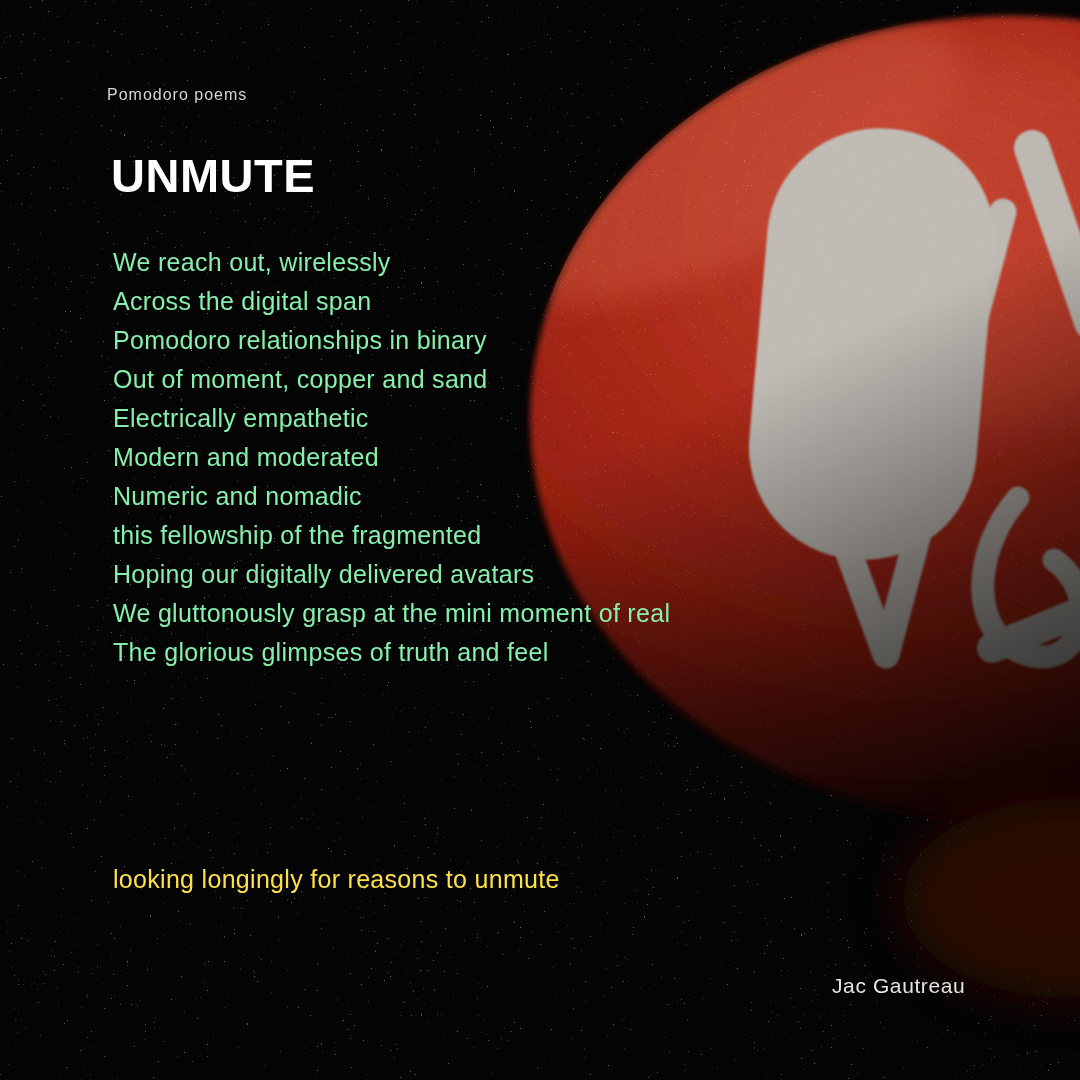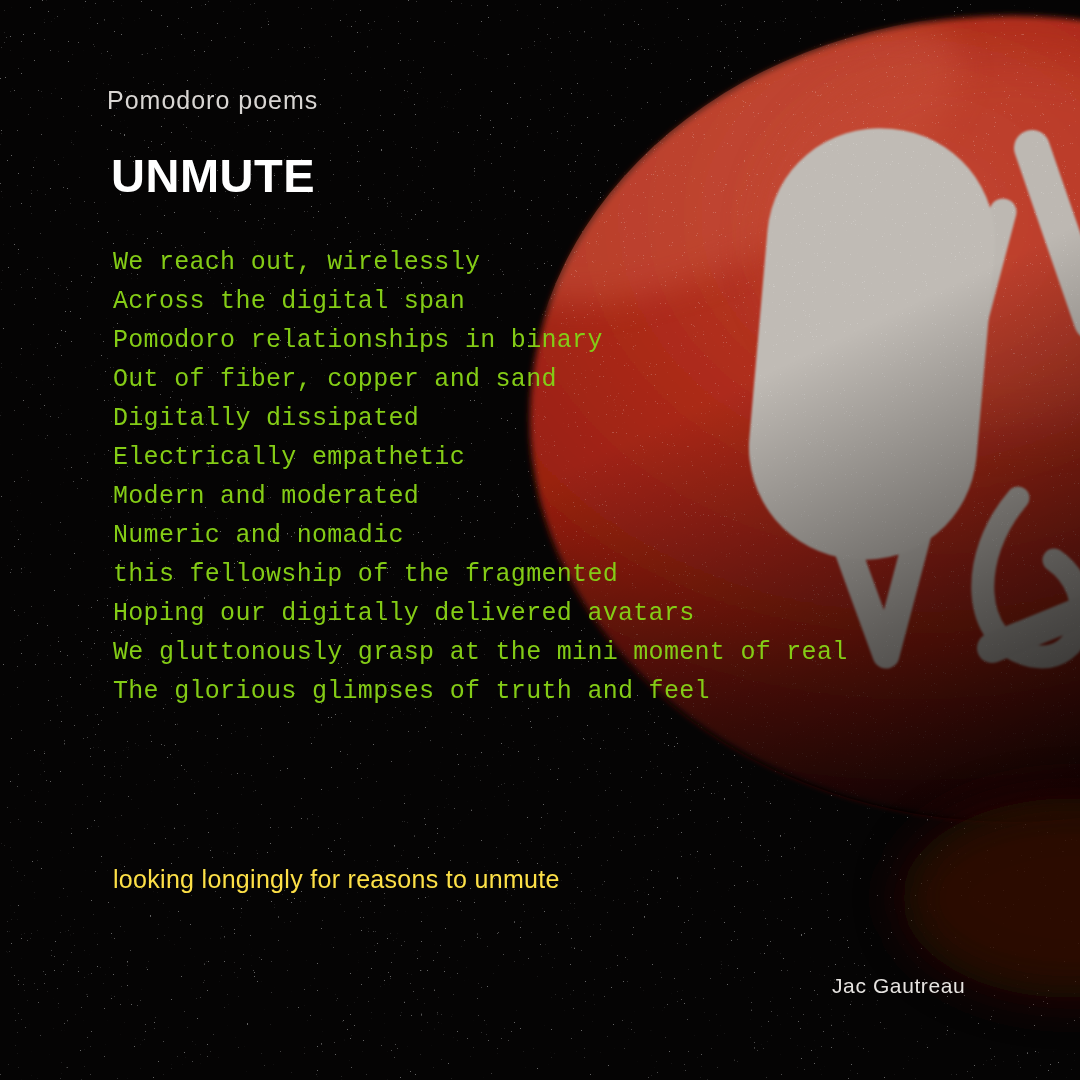--- a/index.html
+++ b/index.html
@@ -17,21 +17,21 @@
   }
   .photo {
     position: absolute;
     inset: 0;
     z-index: 0;
   }
   .kicker {
     position: absolute;
     left: 107px;
     top: 86px;
-    font-size: 25px;
+    font-size: 16px;
     font-weight: 400;
     letter-spacing: 1px;
     color: #d9d6d3;
     z-index: 2;
     text-align: right;
   }
   .title {
     position: absolute;
     left: 111px;
     top: 148px;
@@ -47,23 +47,22 @@
     left: 113px;
     top: 243px;
     z-index: 2;
   }
   .poem-line {
     height: 39px;
     line-height: 39px;
     font-size: 25px;
     font-weight: 400;
     letter-spacing: 0.3px;
-    color: #84cc16;
+    color: #86efac;
     white-space: nowrap;
-    font-family: Liberation Mono, monospace;
   }
   .final-line {
     position: absolute;
     left: 113px;
     top: 865px;
     font-size: 25px;
     letter-spacing: 0.3px;
     color: #fde047;
     z-index: 2;
     white-space: nowrap;
@@ -148,22 +147,21 @@
 
     <ellipse cx="1072" cy="898" rx="170" ry="100" fill="#300b05" opacity="0.85" filter="url(#fBlur24)"></ellipse>
   </svg>
 
   <div class="kicker">Pomodoro poems</div>
   <h1 class="title">UNMUTE</h1>
   <div class="poem">
       <div class="poem-line">We reach out, wirelessly</div>
       <div class="poem-line">Across the digital span</div>
       <div class="poem-line">Pomodoro relationships in binary</div>
-      <div class="poem-line">Out of fiber, copper and sand</div>
-      <div class="poem-line">Digitally dissipated</div>
+      <div class="poem-line">Out of moment, copper and sand</div>
       <div class="poem-line">Electrically empathetic</div>
       <div class="poem-line">Modern and moderated</div>
       <div class="poem-line">Numeric and nomadic</div>
       <div class="poem-line">this fellowship of the fragmented</div>
       <div class="poem-line">Hoping our digitally delivered avatars</div>
       <div class="poem-line">We gluttonously grasp at the mini moment of real</div>
       <div class="poem-line">The glorious glimpses of truth and feel</div>
     </div>
   <div class="final-line">looking longingly for reasons to unmute</div>
   <div class="author">Jac Gautreau</div>

